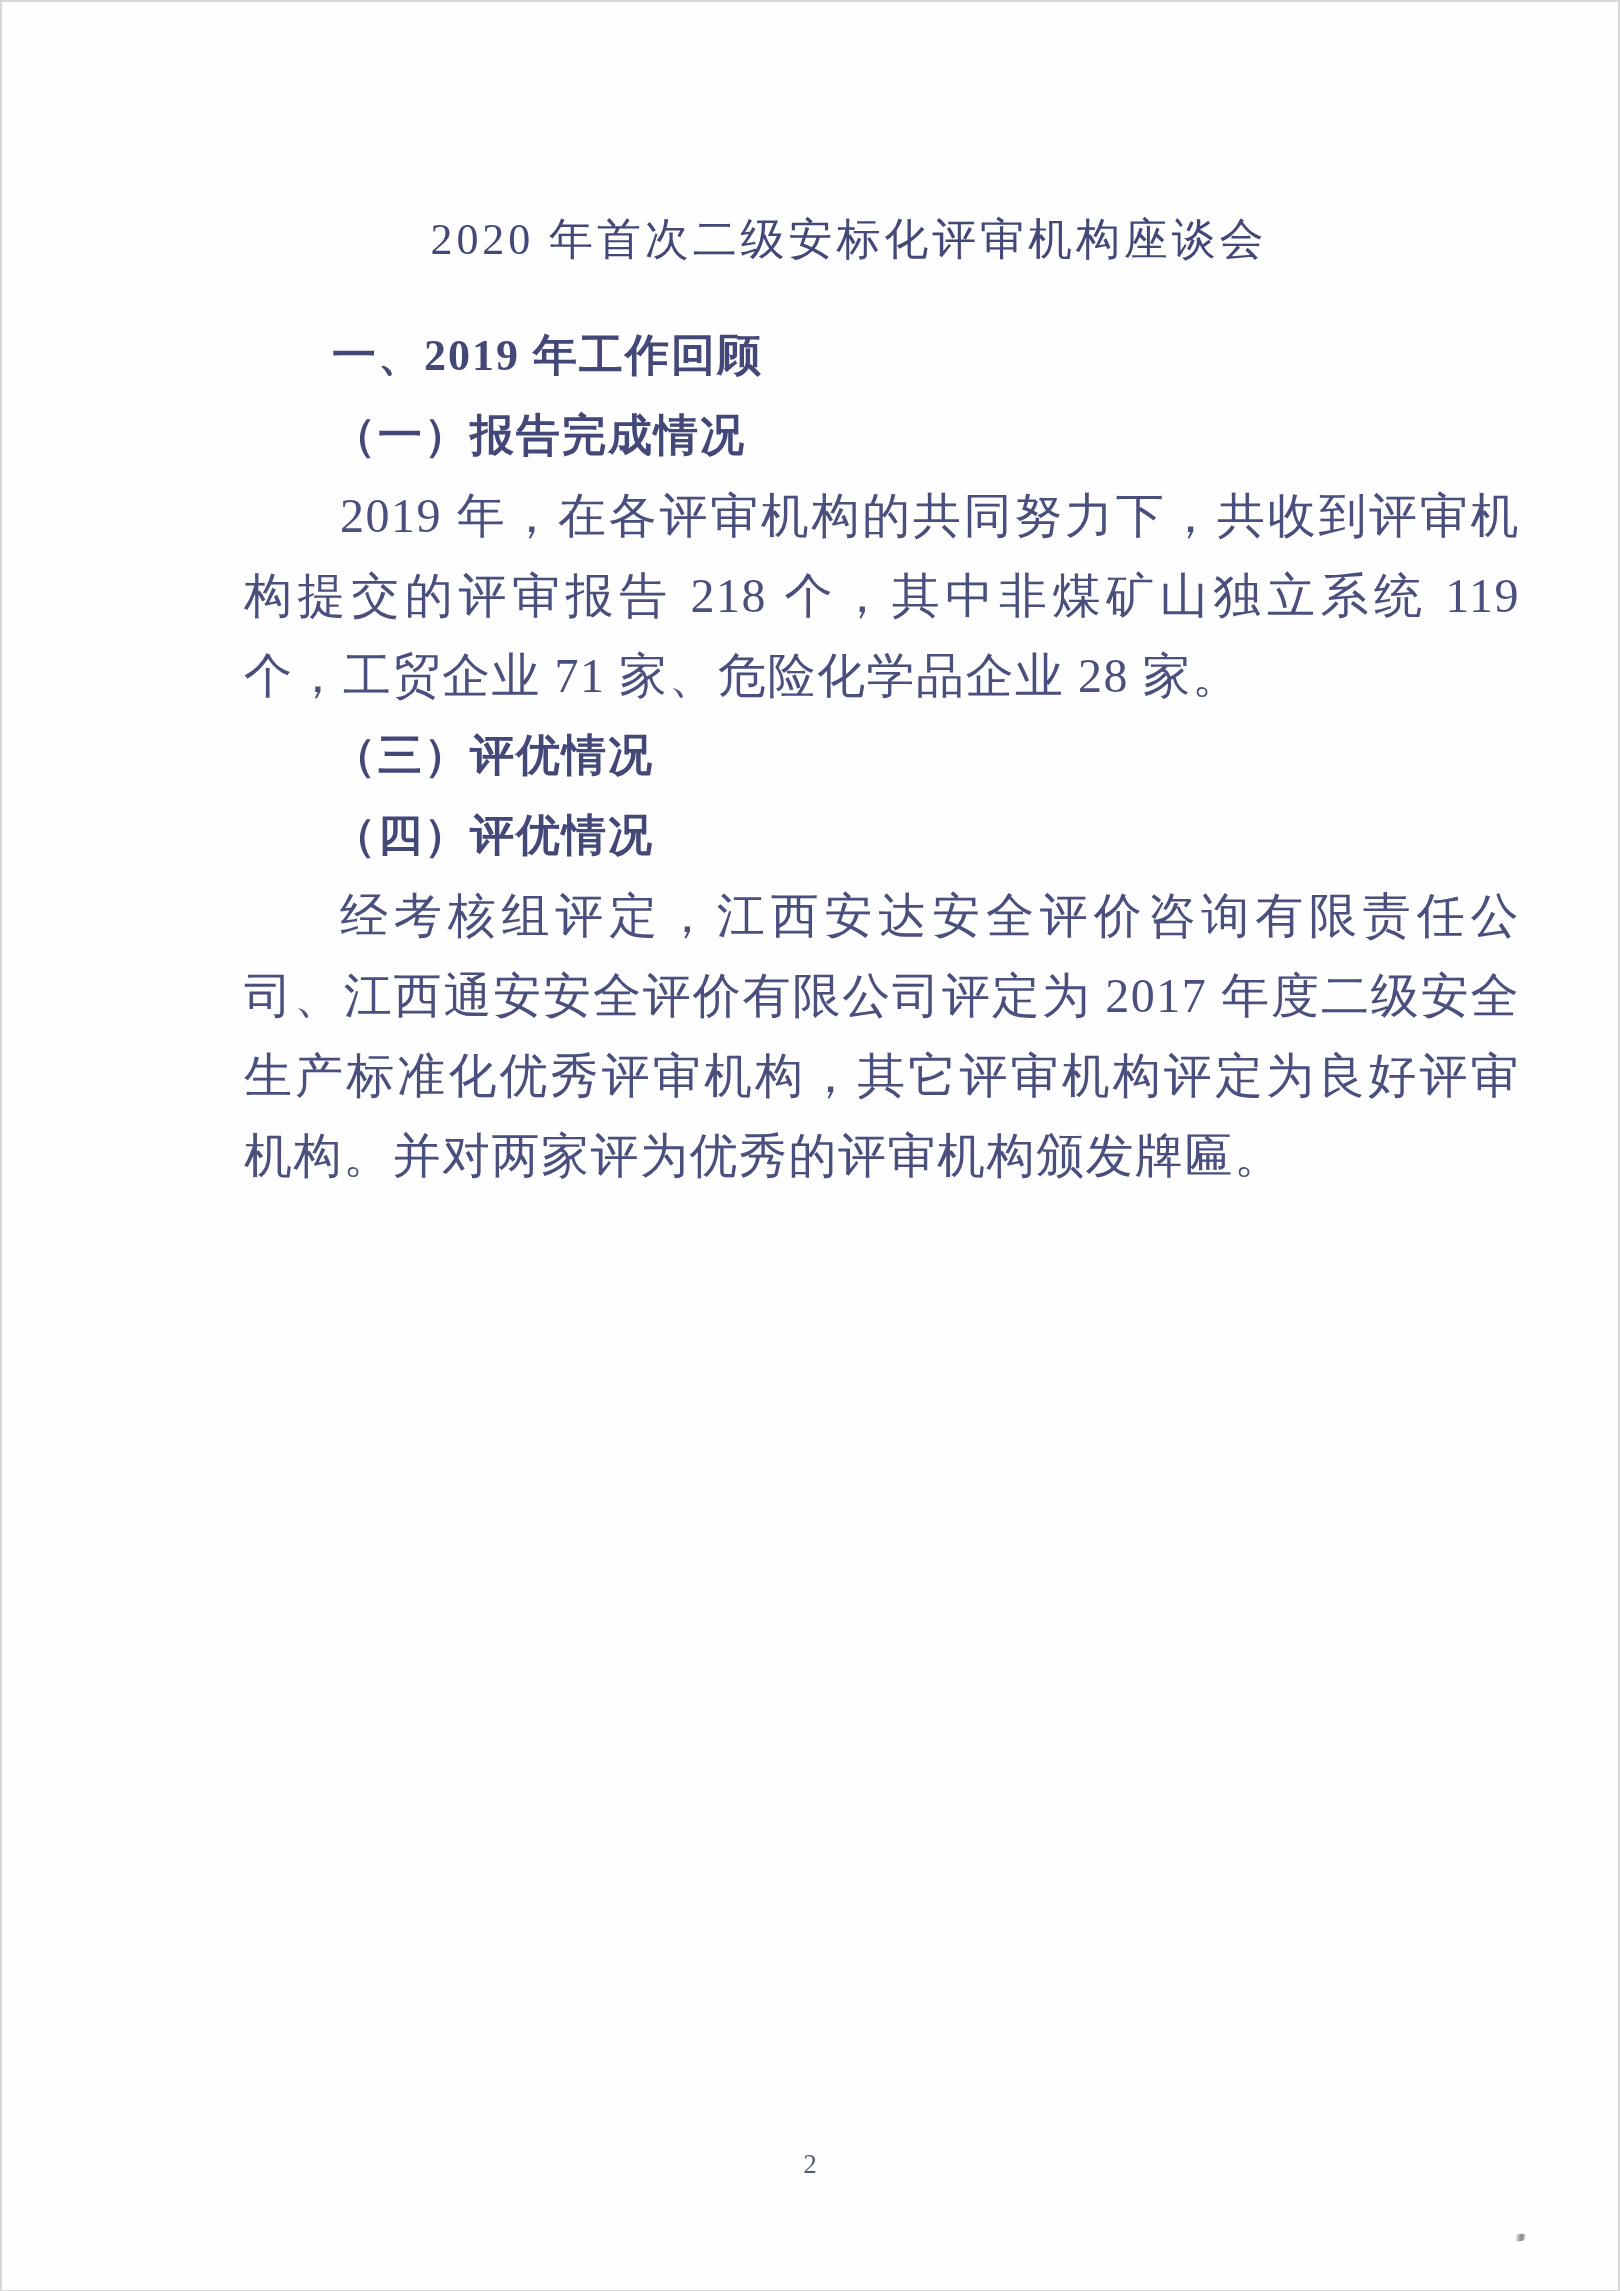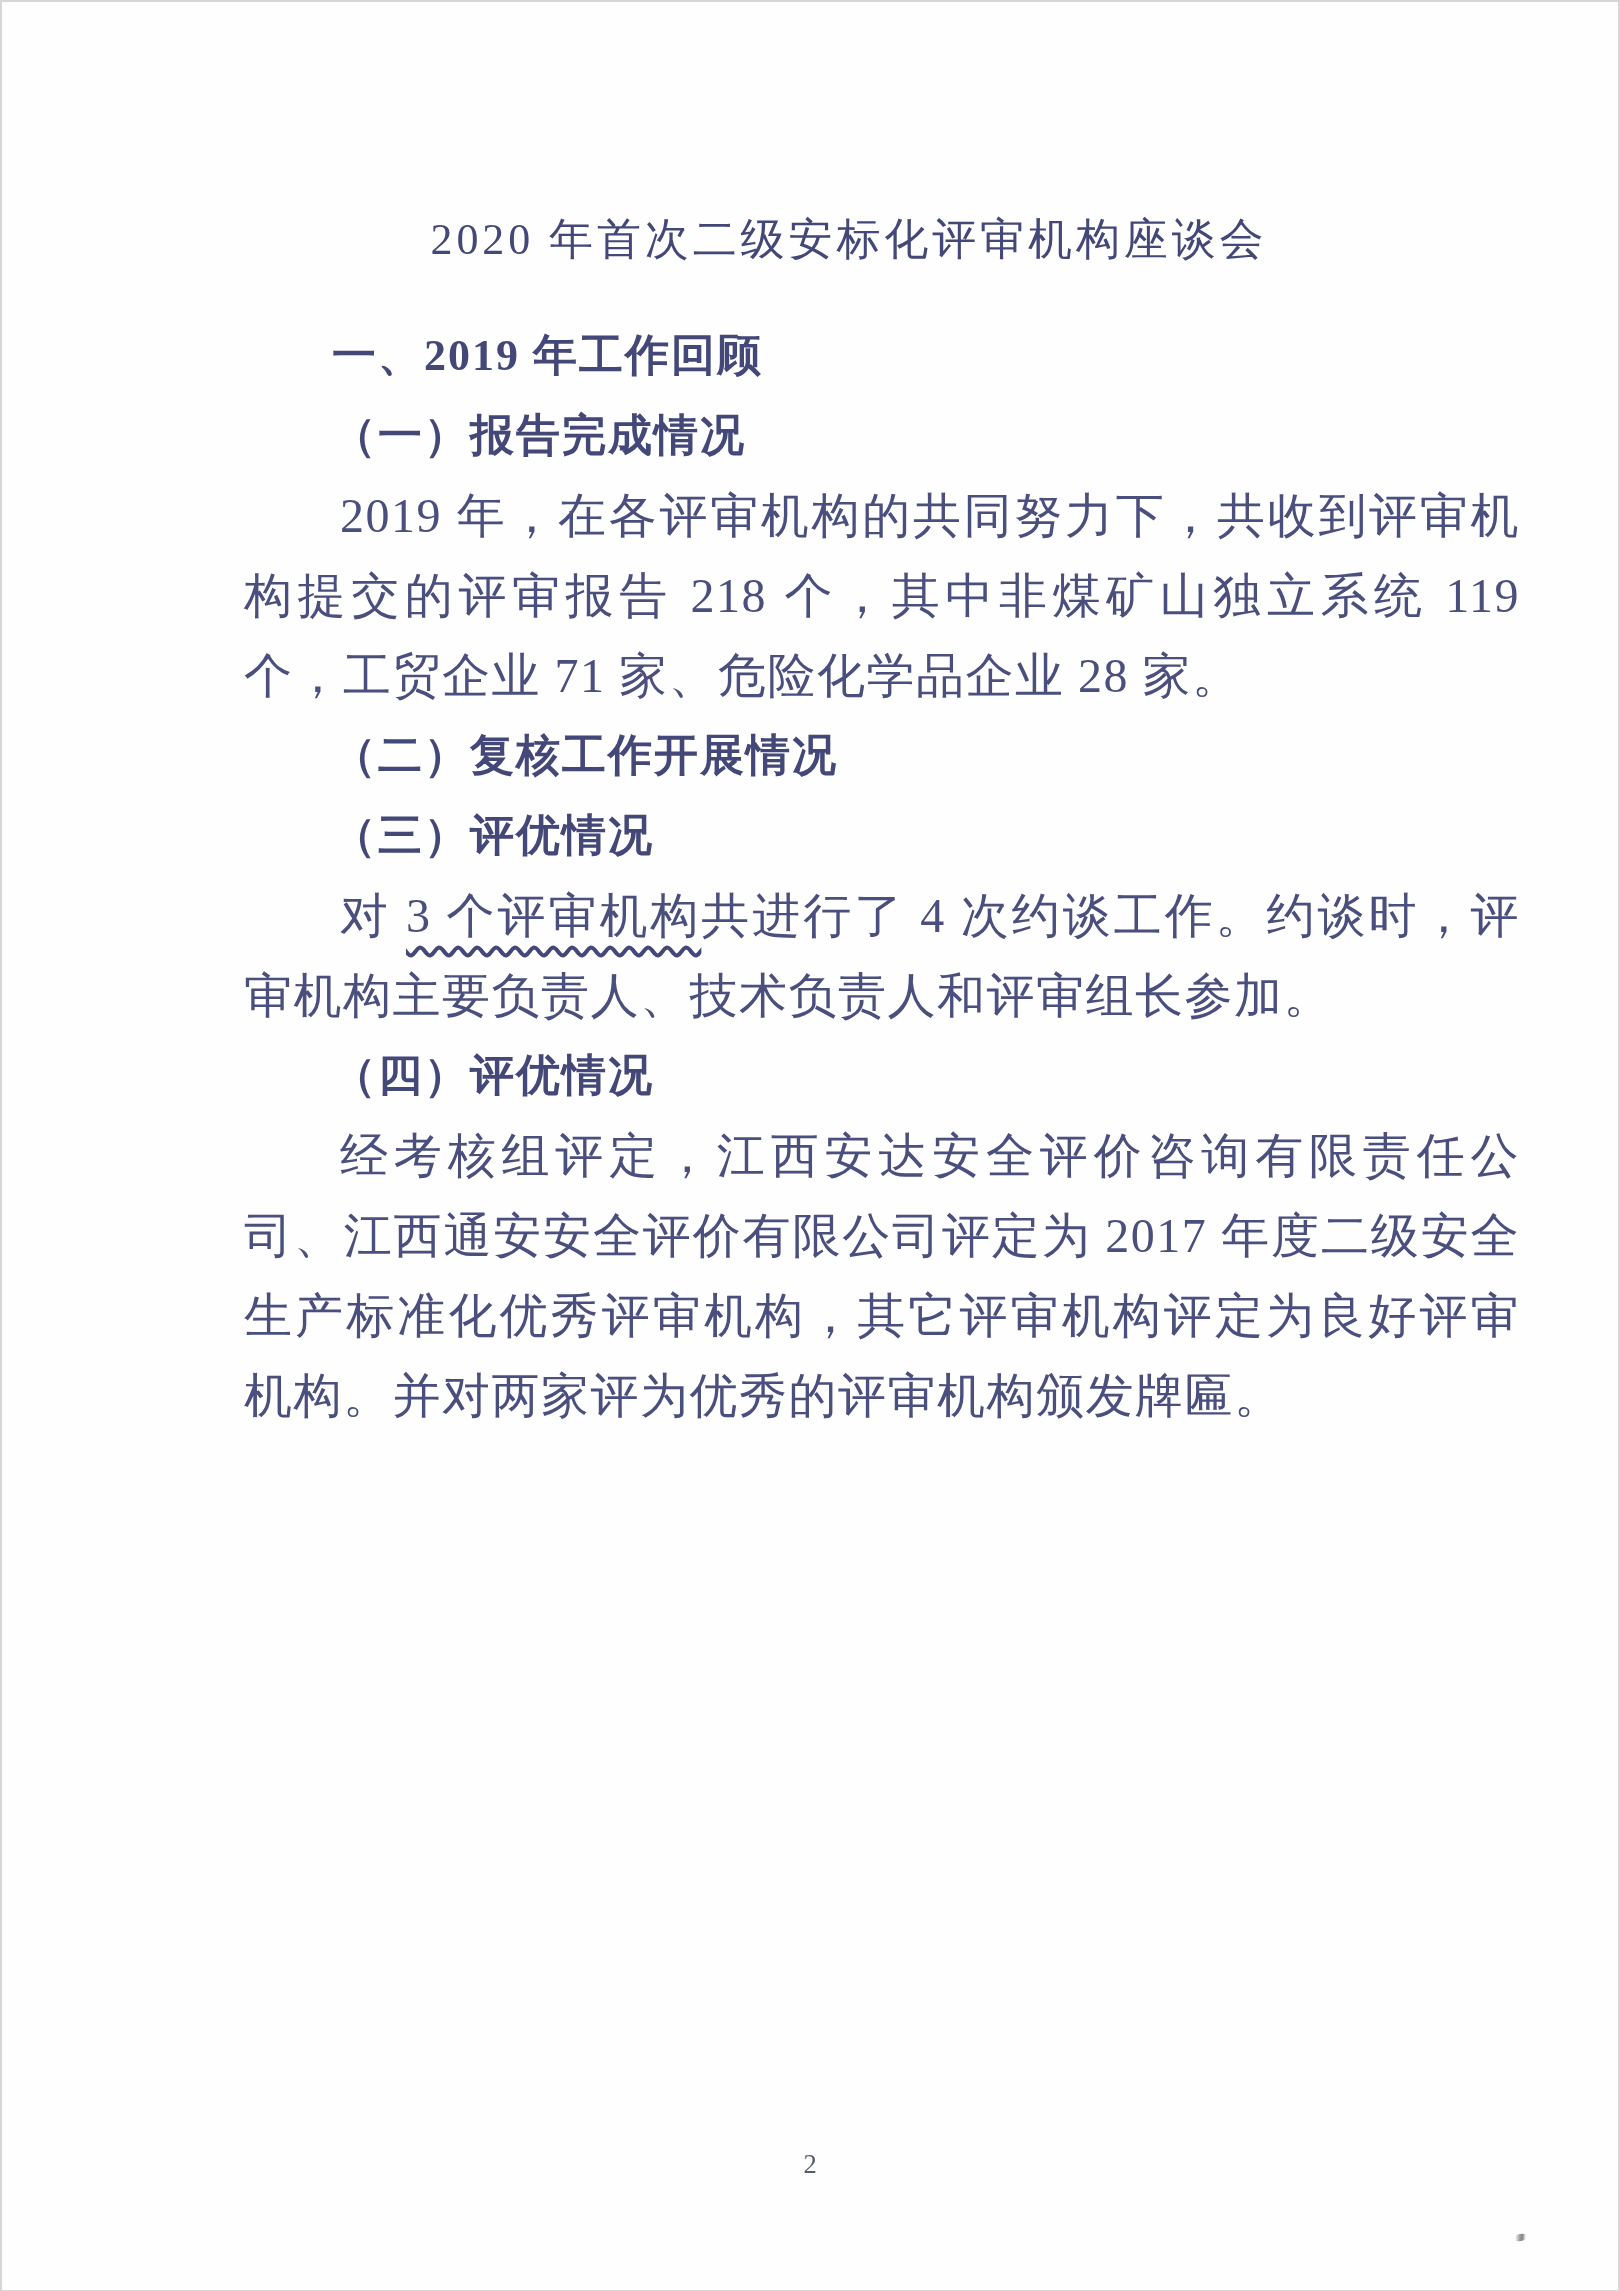--- a/index.html
+++ b/index.html
@@ -83,23 +83,21 @@
 </head>
 <body>
 
 <div class="page">
   <div class="doc-title">2020 年首次二级安标化评审机构座谈会</div>
 
   <div class="content">
       <div class="heading1"><span>一、2019 年工作回顾</span></div>
       <div class="heading2"><span>（一）报告完成情况</span></div>
       <div class="paragraph"><span>2019 年，在各评审机构的共同努力下，共收到评审机构提交的评审报告 218 个，其中非煤矿山独立系统 119 个，工贸企业 71 家、危险化学品企业 28 家。</span></div>
-      <div class="heading2"><span>（二）复核工作开展情况</span></div>
       <div class="heading2"><span>（三）评优情况</span></div>
-      <div class="paragraph"><span>对 </span><span class="wavy">3 个评审机构</span><span>共进行了 4 次约谈工作。约谈时，评审机构主要负责人、技术负责人和评审组长参加。</span></div>
       <div class="heading2"><span>（四）评优情况</span></div>
       <div class="paragraph"><span>经考核组评定，江西安达安全评价咨询有限责任公司、江西通安安全评价有限公司评定为 2017 年度二级安全生产标准化优秀评审机构，其它评审机构评定为良好评审机构。并对两家评为优秀的评审机构颁发牌匾。</span></div>
     </div>
 
   <div class="page-number">2</div>
 
   <div class="scan-artifact"></div>
 </div>
 
 

